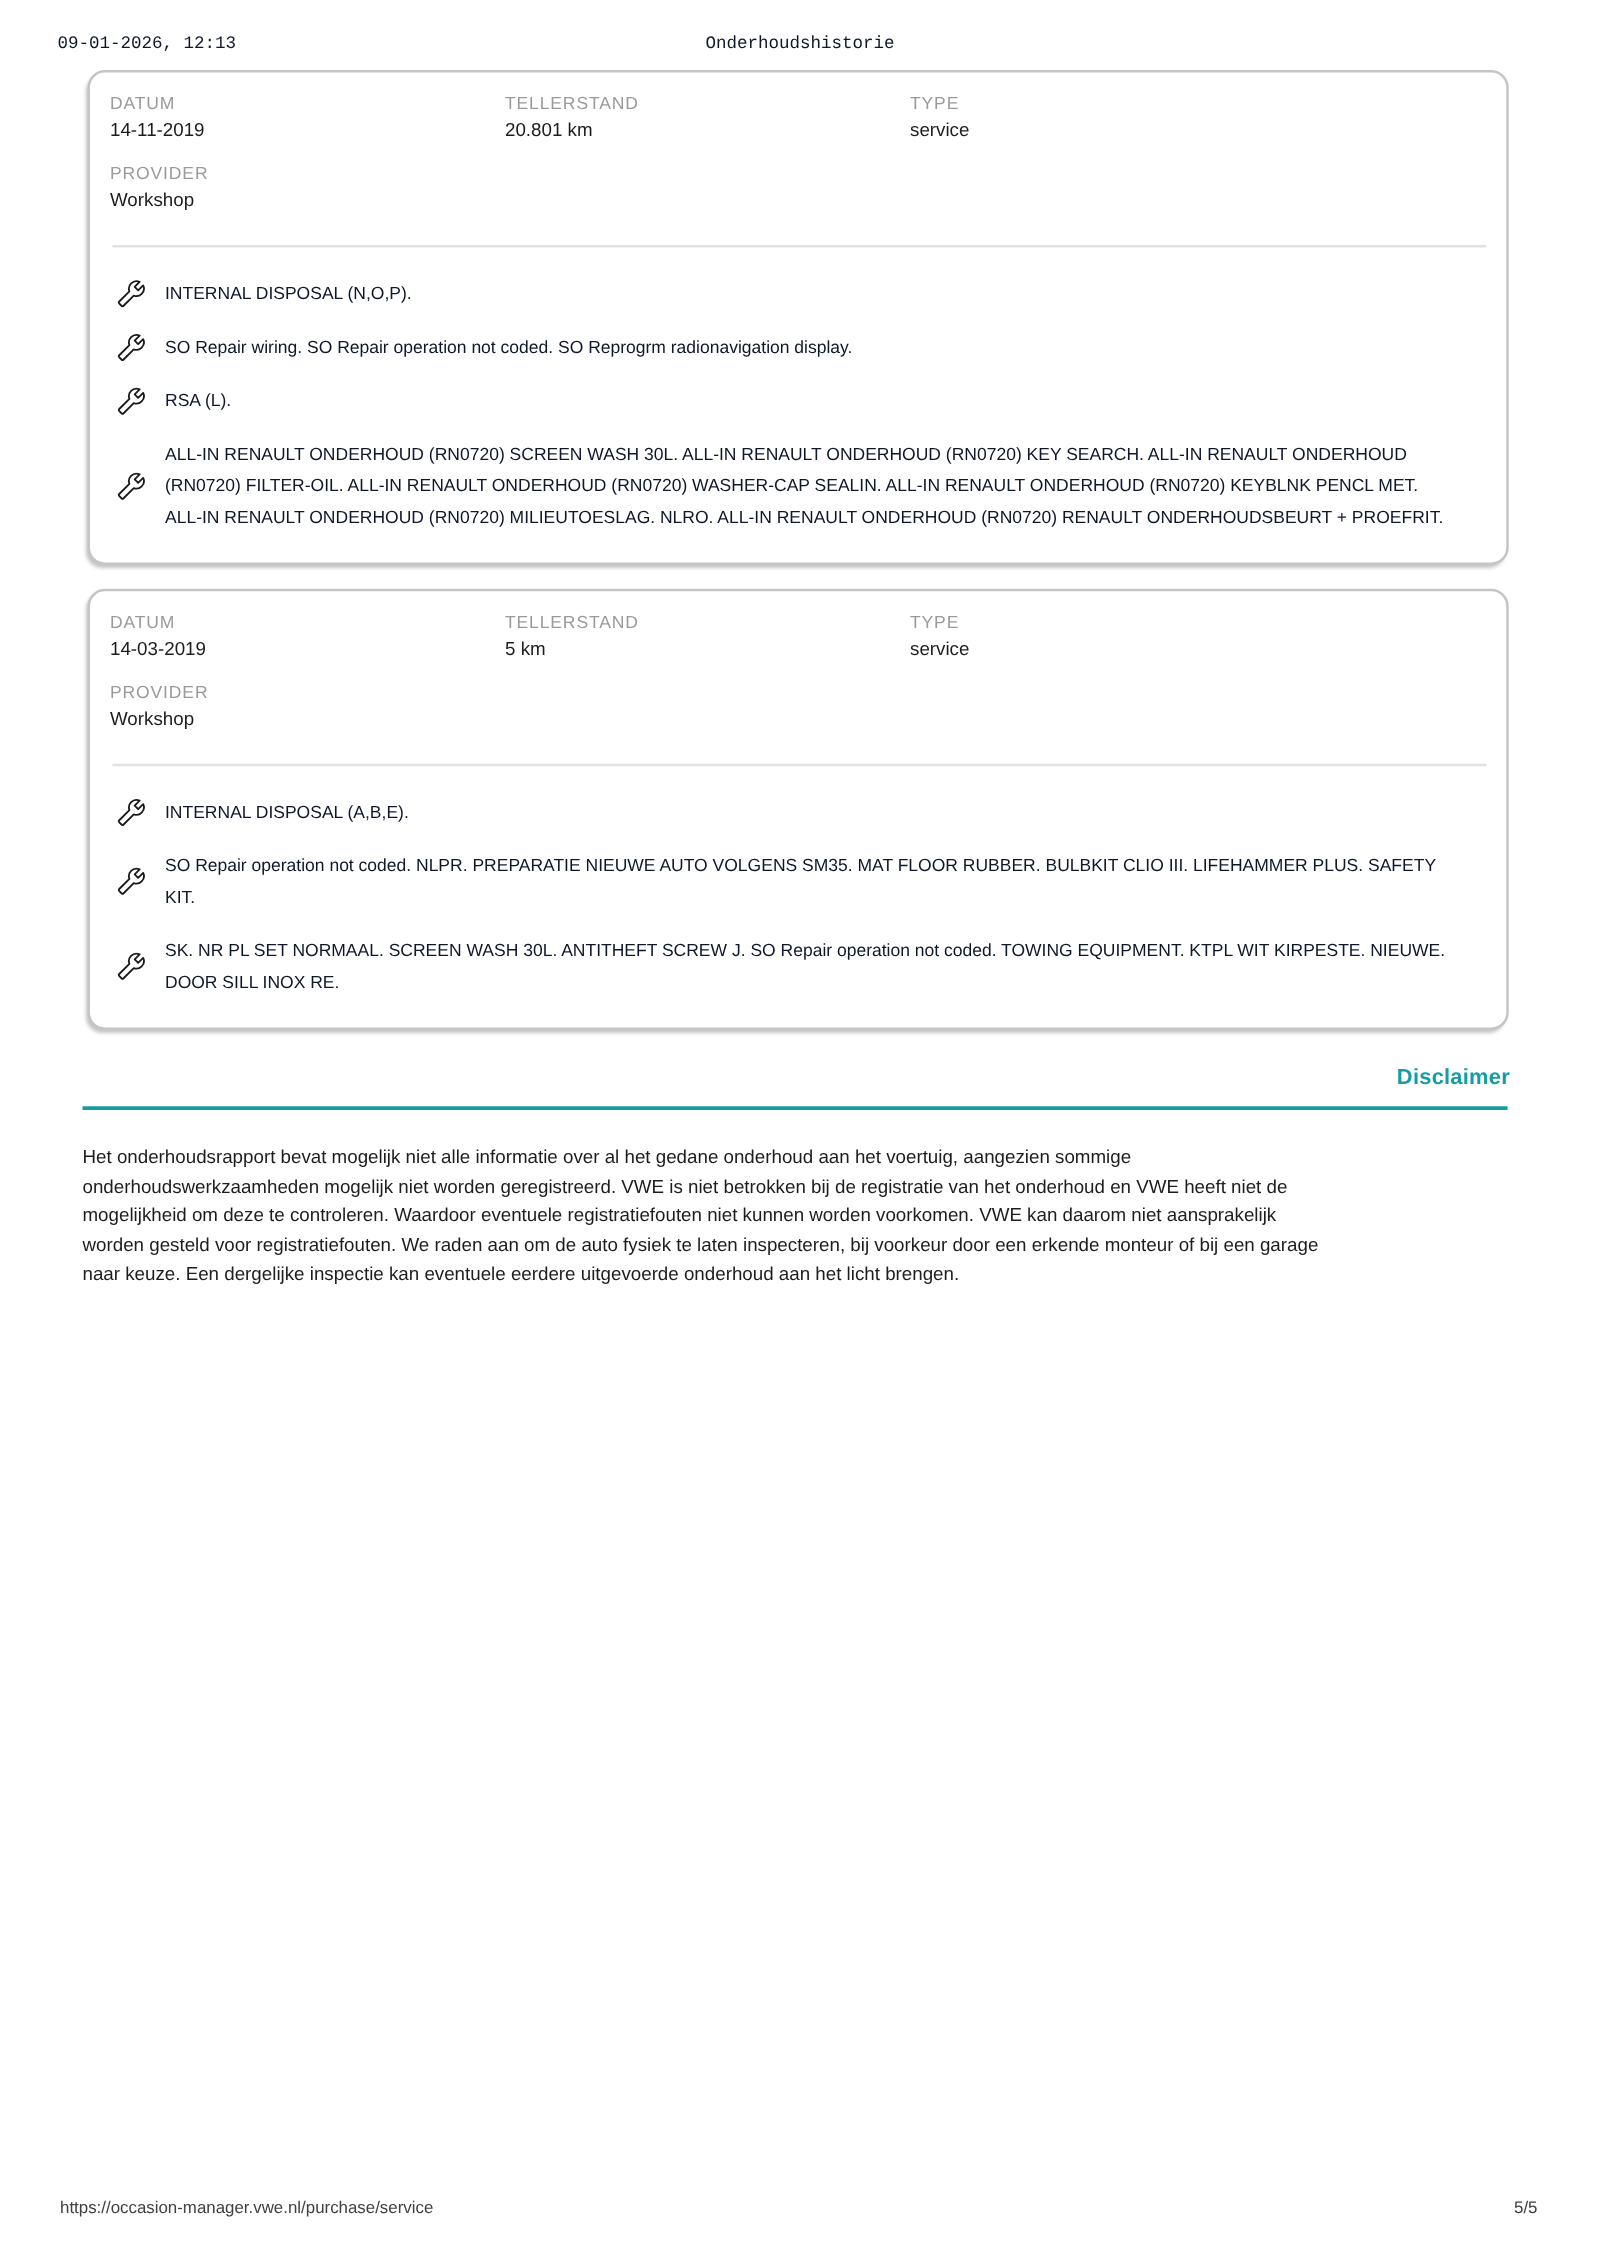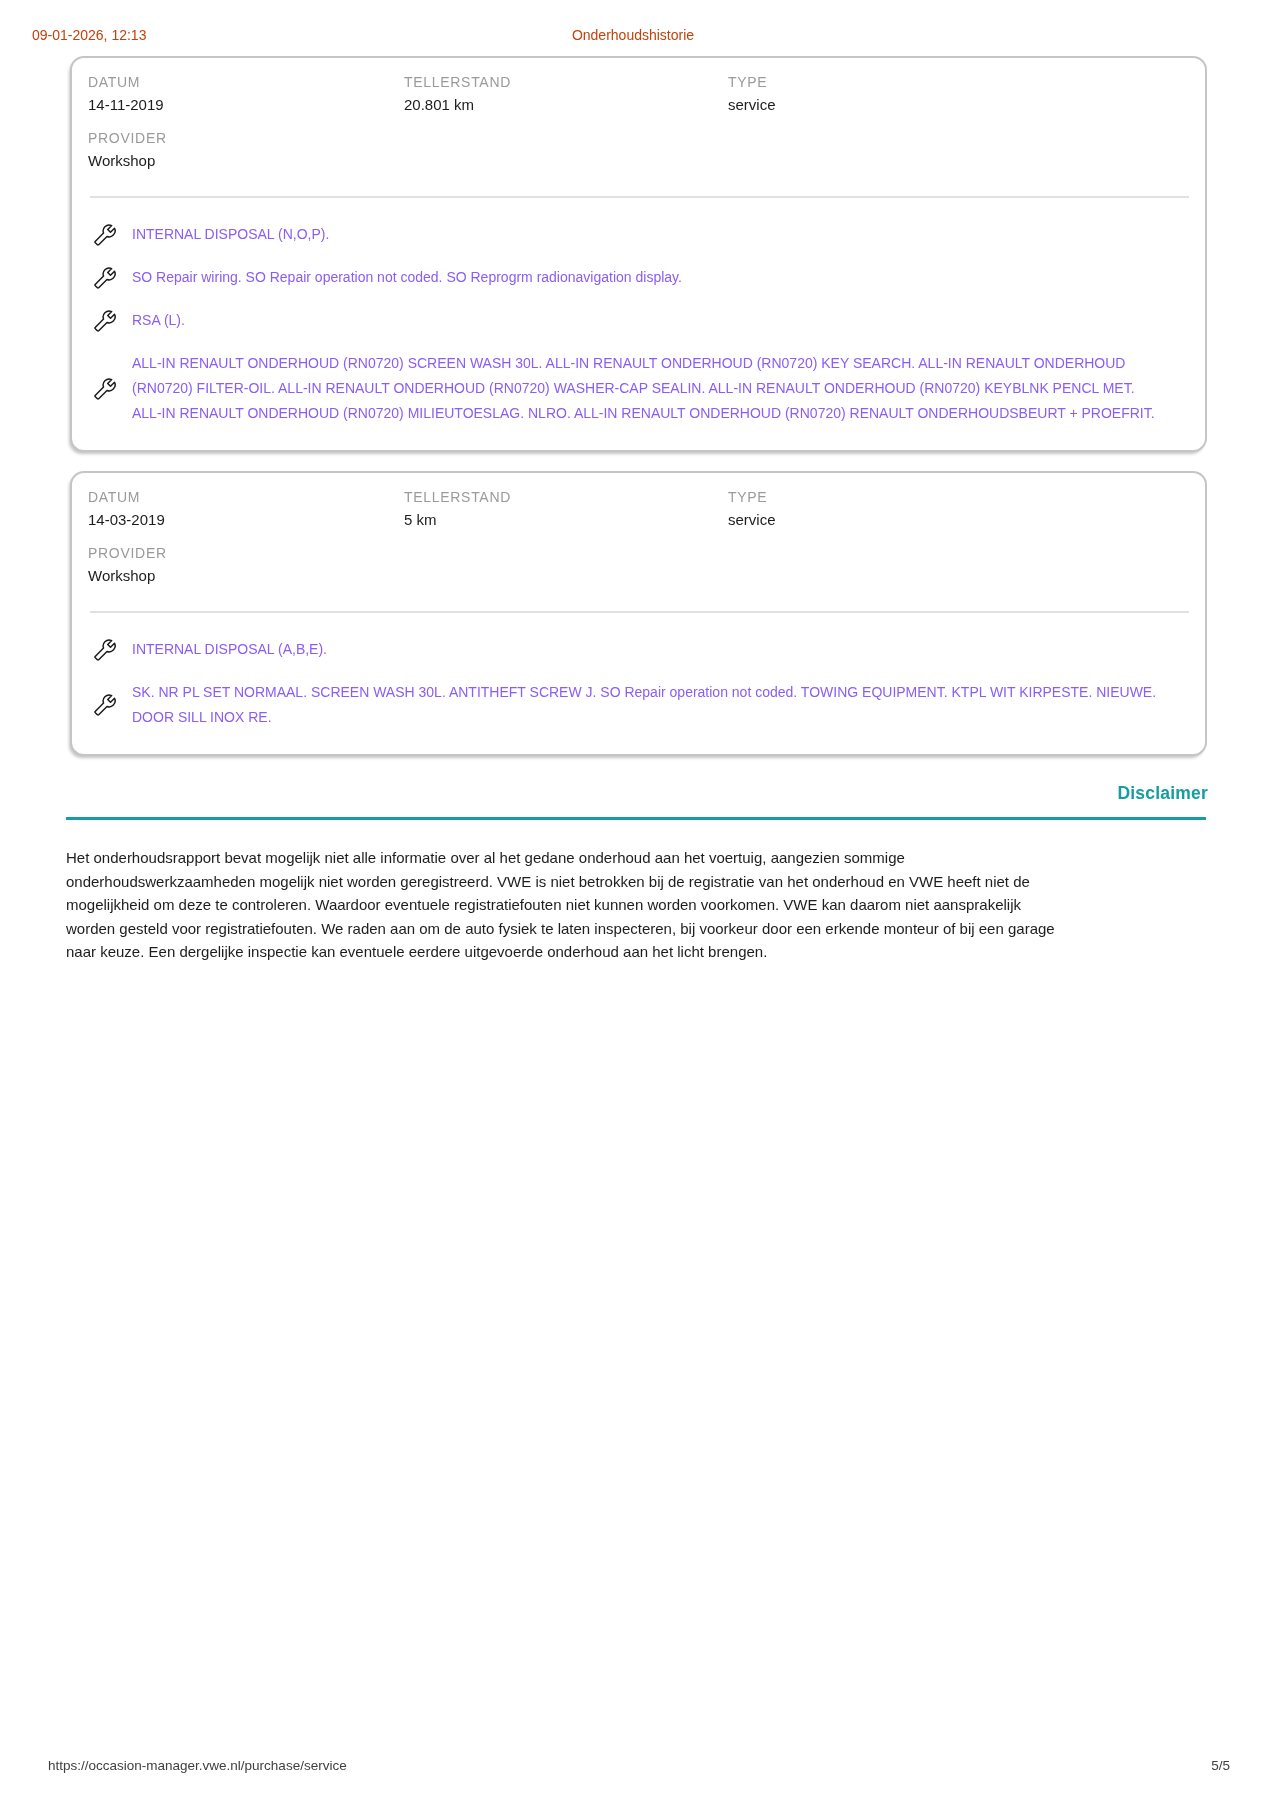--- a/index.html
+++ b/index.html
@@ -11,23 +11,24 @@
     font-family: "Liberation Sans", "DejaVu Sans", sans-serif;
     color: #1d1d1d;
     overflow: hidden;
   }
 
   
   .page-header {
     display: grid;
     grid-template-columns: 1fr auto 1fr;
     align-items: baseline;
-    padding: 27px 46px 13px 32px;
+    padding: 27px 46px 13px 46px;
     font-size: 14px;
-    color: #c2410c;
+    color: #0f172a;
+    font-family: Liberation Mono, monospace;
   }
   .page-header .title { justify-self: center; }
 
   
   .card {
     margin: 0 73px 19px 70px;
     border: 2px solid #c5c5c5;
     border-radius: 14px;
     padding: 16px 16px 24px 16px;
     box-shadow: -2px 3px 3px -1px rgba(90,90,90,0.35);
@@ -70,21 +71,21 @@
   .wrench {
     flex: 0 0 22px;
     width: 22px;
     height: 22px;
   }
   .wrench svg { display: block; }
   .item-text {
     margin: 0;
     font-size: 14px;
     line-height: 25px;
-    color: #8b5cf6;
+    color: #0f172a;
     padding-right: 24px;
   }
 
   
   .disclaimer {
     margin: 27px 72px 0 66px;
   }
   .disclaimer-title {
     margin: 0 0 13px 0;
     font-size: 17.5px;
@@ -213,20 +214,28 @@
             </svg>
           </span>
         <p class="item-text">INTERNAL DISPOSAL (A,B,E).</p>
       </li>
       <li class="item">
         <span class="wrench">
             <svg viewBox="0 0 24 24" width="22" height="22">
               <path d="M22.7 19l-9.1-9.1c.9-2.3.4-5-1.5-6.9-2-2-5-2.4-7.4-1.3L9 6 6 9 1.6 4.7C.4 7.1.9 10.1 2.9 12.1c1.9 1.9 4.6 2.4 6.9 1.5l9.1 9.1c.4.4 1 .4 1.4 0l2.3-2.3c.5-.4.5-1.1.1-1.4z" fill="none" stroke="#1a1a1a" stroke-width="1.6" stroke-linejoin="round" transform="translate(24,0) scale(-1,1)"></path>
             </svg>
           </span>
+        <p class="item-text">SO Repair operation not coded. NLPR. PREPARATIE NIEUWE AUTO VOLGENS SM35. MAT FLOOR RUBBER. BULBKIT CLIO III. LIFEHAMMER PLUS. SAFETY KIT.</p>
+      </li>
+      <li class="item">
+        <span class="wrench">
+            <svg viewBox="0 0 24 24" width="22" height="22">
+              <path d="M22.7 19l-9.1-9.1c.9-2.3.4-5-1.5-6.9-2-2-5-2.4-7.4-1.3L9 6 6 9 1.6 4.7C.4 7.1.9 10.1 2.9 12.1c1.9 1.9 4.6 2.4 6.9 1.5l9.1 9.1c.4.4 1 .4 1.4 0l2.3-2.3c.5-.4.5-1.1.1-1.4z" fill="none" stroke="#1a1a1a" stroke-width="1.6" stroke-linejoin="round" transform="translate(24,0) scale(-1,1)"></path>
+            </svg>
+          </span>
         <p class="item-text">SK. NR PL SET NORMAAL. SCREEN WASH 30L. ANTITHEFT SCREW J. SO Repair operation not coded. TOWING EQUIPMENT. KTPL WIT KIRPESTE. NIEUWE. DOOR SILL INOX RE.</p>
       </li>
     </ul>
   </section>
 
   <section class="disclaimer">
     <h2 class="disclaimer-title">Disclaimer</h2>
     <hr class="disclaimer-rule">
     <p class="disclaimer-text">Het onderhoudsrapport bevat mogelijk niet alle informatie over al het gedane onderhoud aan het voertuig, aangezien sommige onderhoudswerkzaamheden mogelijk niet worden geregistreerd. VWE is niet betrokken bij de registratie van het onderhoud en VWE heeft niet de mogelijkheid om deze te controleren. Waardoor eventuele registratiefouten niet kunnen worden voorkomen. VWE kan daarom niet aansprakelijk worden gesteld voor registratiefouten. We raden aan om de auto fysiek te laten inspecteren, bij voorkeur door een erkende monteur of bij een garage naar keuze. Een dergelijke inspectie kan eventuele eerdere uitgevoerde onderhoud aan het licht brengen.</p>
   </section>

